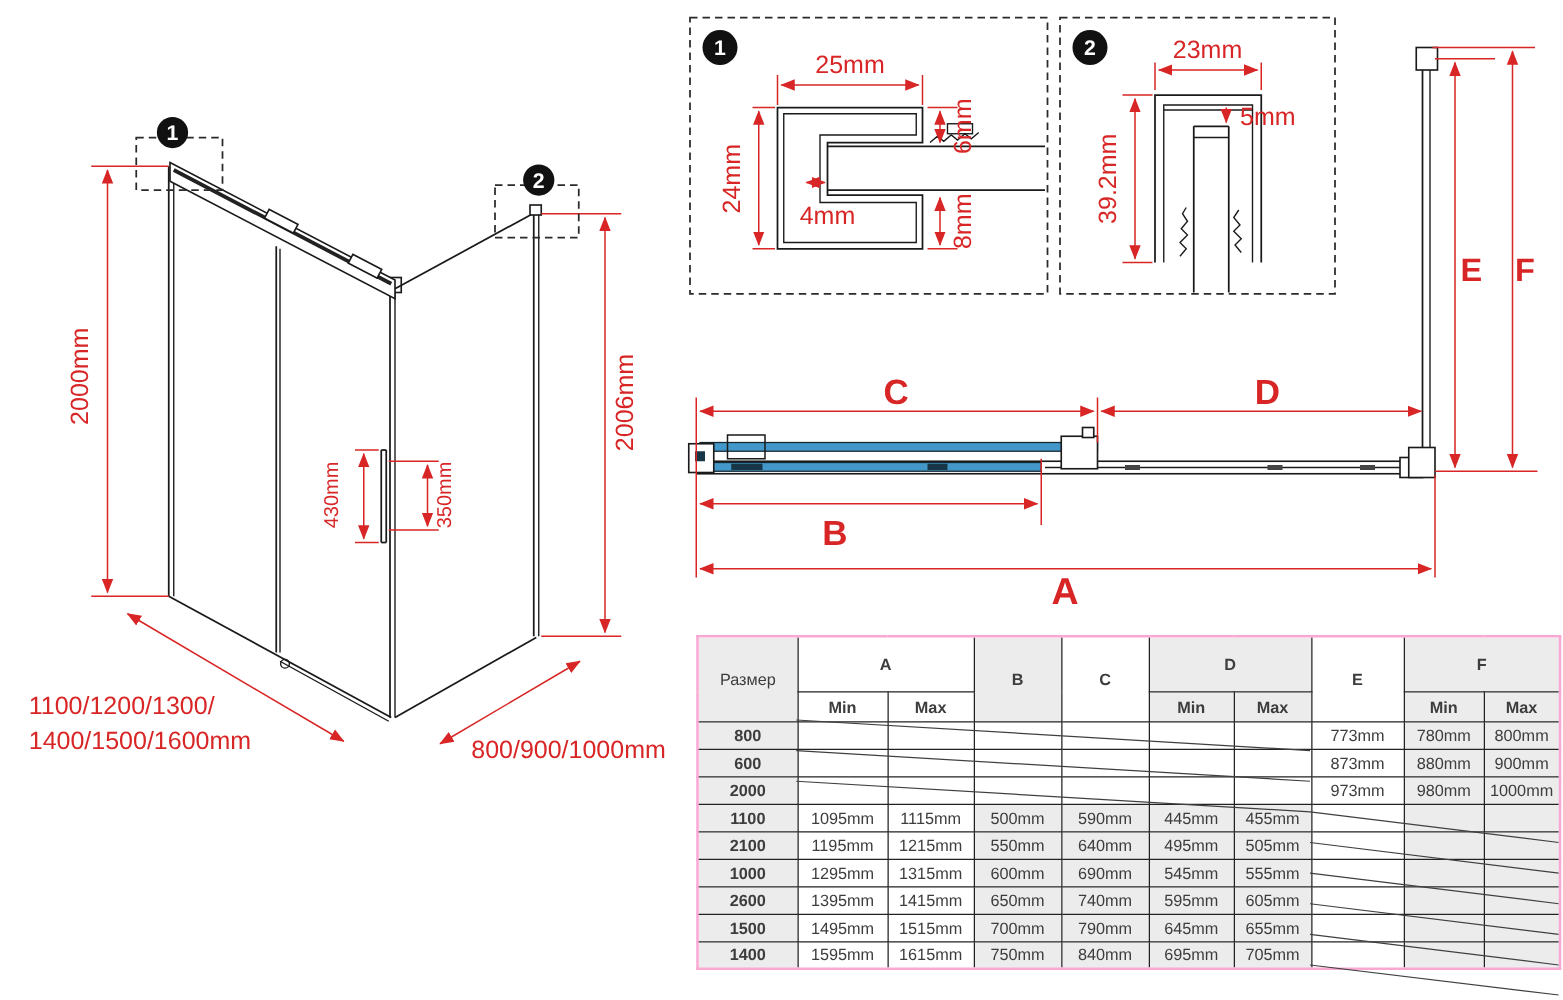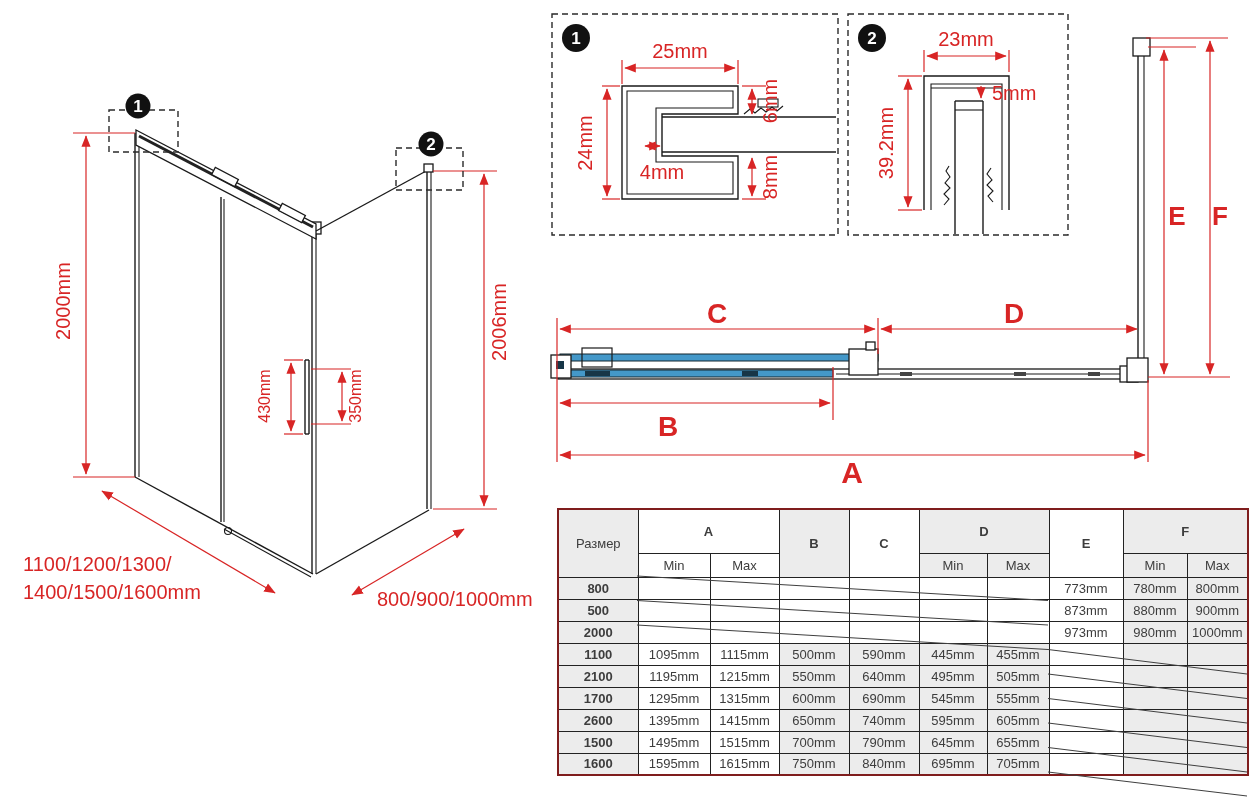--- a/index.html
+++ b/index.html
@@ -16,27 +16,27 @@
   .bfill{fill:#4498c9;stroke:#14262e;stroke-width:1;}
   .dk{fill:#173647;stroke:none;}
   .gy{fill:#444;stroke:none;}
   .rt{fill:#d82525;font-size:20px;}
   .rts{fill:#d82525;font-size:16px;}
   .rtb{fill:#d82525;font-weight:bold;}
   .badge{fill:#111;}
   .badge-txt{fill:#fff;font-weight:bold;font-size:17px;}
   
   .tbl-wrap{position:absolute;left:557px;top:508px;width:690px;}
-  table.spec{table-layout:fixed;border-collapse:collapse;width:690px;border:2px solid #7f1d1d;}
+  table.spec{table-layout:fixed;border-collapse:collapse;width:690px;border:2px solid #f9a8d4;}
   table.spec td{border:1px solid #222;padding:0;text-align:center;vertical-align:middle;
                 font-size:13px;color:#3d3d3d;overflow:hidden;white-space:nowrap;}
   tr.h1{height:44px;} tr.h2{height:24px;} tr.dr{height:22px;padding-left:48px;}
   td.g{background:#ececec;}
   td.letter{color:#d82525;font-weight:bold;font-size:24px;}
-  td.mm{font-weight:normal;color:#111;font-size:13.5px;}
+  td.mm{font-weight:bold;color:#111;font-size:13.5px;}
   td.szh{color:#222;font-size:13.5px;}
   td.sz{font-weight:bold;color:#111;font-size:13.5px;}
   .diag{position:absolute;left:0;top:0;pointer-events:none;}
 </style>
 </head>
 <body>
 
 <div id="canvas">
 
 <svg id="art" width="1250" height="800" viewBox="0 0 1250 800">
@@ -305,21 +305,21 @@
         <td></td>
         <td></td>
         <td></td>
         <td></td>
         <td></td>
         <td>773mm</td>
         <td class="g">780mm</td>
         <td class="g">800mm</td>
       </tr>
       <tr class="dr">
-        <td class="g sz">500</td>
+        <td class="g sz">600</td>
         <td></td>
         <td></td>
         <td></td>
         <td></td>
         <td></td>
         <td></td>
         <td>873mm</td>
         <td class="g">880mm</td>
         <td class="g">900mm</td>
       </tr>
@@ -353,21 +353,21 @@
         <td>1215mm</td>
         <td class="g">550mm</td>
         <td class="g">640mm</td>
         <td class="g">495mm</td>
         <td class="g">505mm</td>
         <td></td>
         <td class="g"></td>
         <td class="g"></td>
       </tr>
       <tr class="dr">
-        <td class="g sz">1700</td>
+        <td class="g sz">1000</td>
         <td>1295mm</td>
         <td>1315mm</td>
         <td class="g">600mm</td>
         <td class="g">690mm</td>
         <td class="g">545mm</td>
         <td class="g">555mm</td>
         <td></td>
         <td class="g"></td>
         <td class="g"></td>
       </tr>
@@ -389,21 +389,21 @@
         <td>1515mm</td>
         <td class="g">700mm</td>
         <td class="g">790mm</td>
         <td class="g">645mm</td>
         <td class="g">655mm</td>
         <td></td>
         <td class="g"></td>
         <td class="g"></td>
       </tr>
       <tr class="dr">
-        <td class="g sz">1600</td>
+        <td class="g sz">1400</td>
         <td>1595mm</td>
         <td>1615mm</td>
         <td class="g">750mm</td>
         <td class="g">840mm</td>
         <td class="g">695mm</td>
         <td class="g">705mm</td>
         <td></td>
         <td class="g"></td>
         <td class="g"></td>
       </tr>

